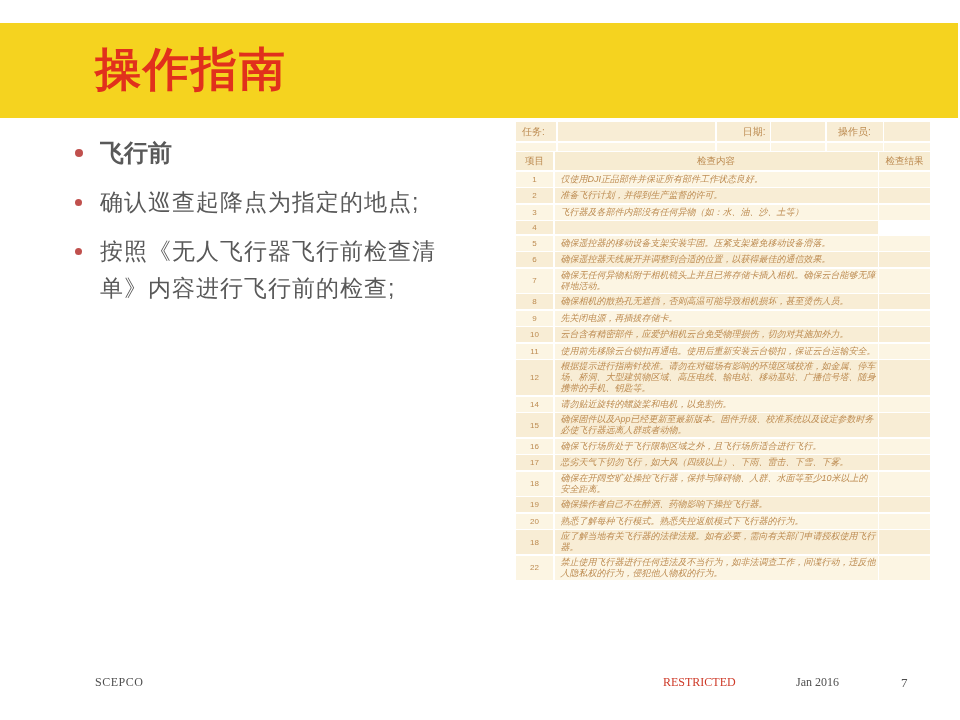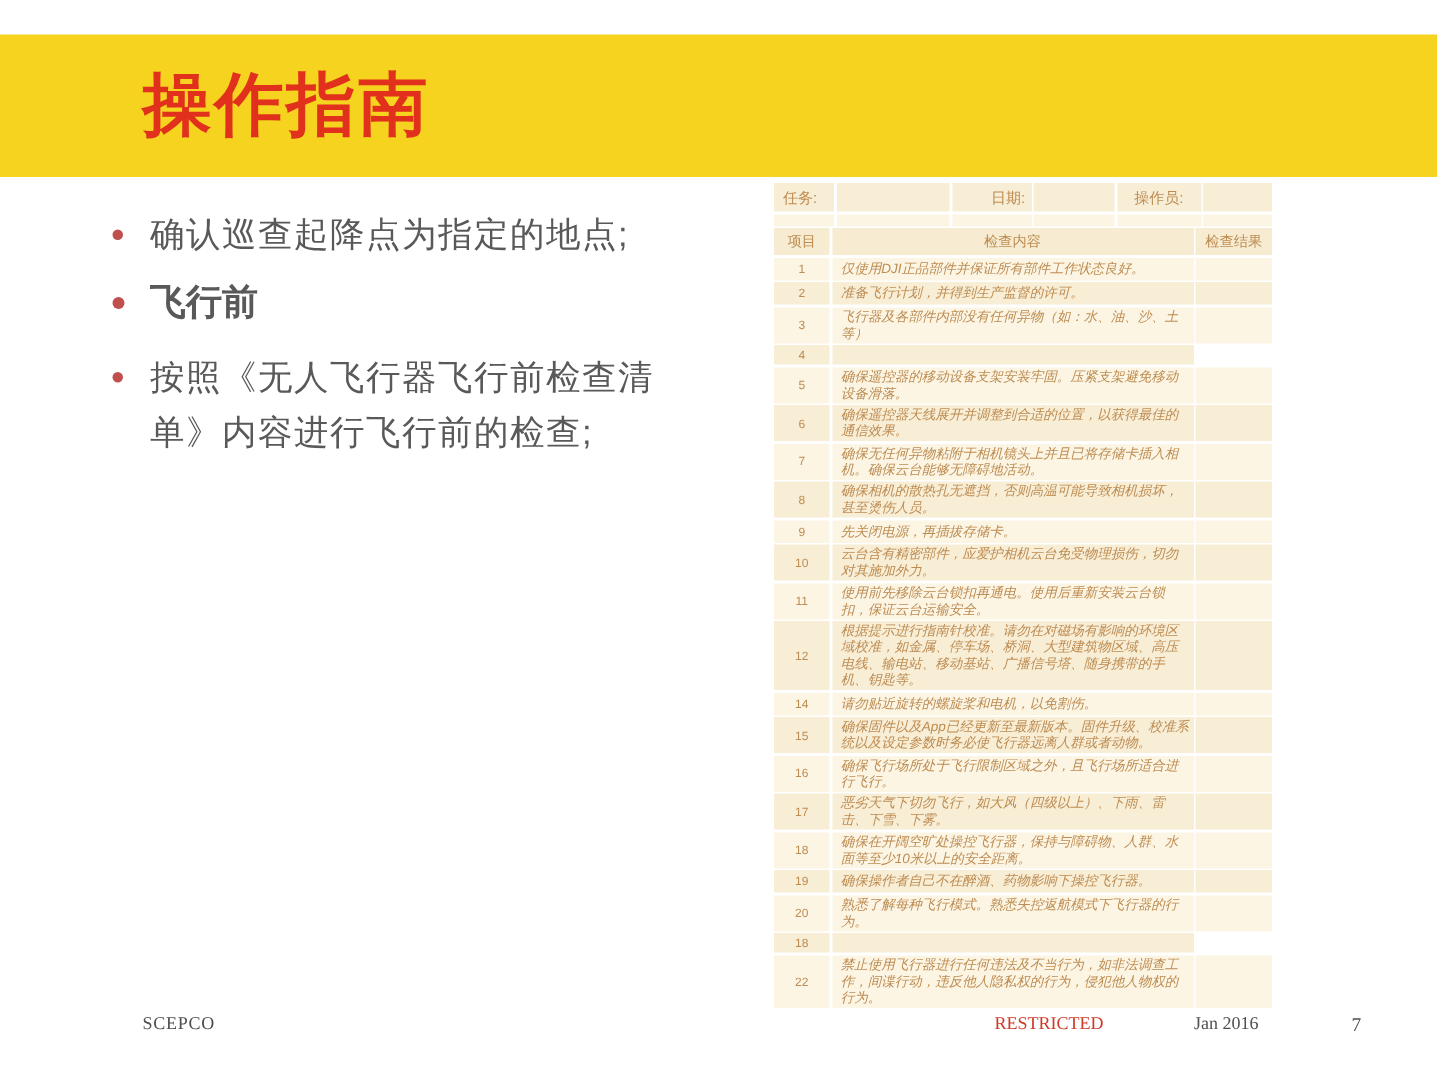--- a/index.html
+++ b/index.html
@@ -21,21 +21,21 @@
   .left-content{position:absolute;left:72px;top:138px;width:400px;}
   .bullet{position:relative;padding-left:28px;width:340px;color:var(--body_text,#595959);}
   .bullet .dot{
     position:absolute;left:3px;width:7px;height:7px;border-radius:50%;
     background:var(--bullet_dot,#C0504D);top:15px;
   }
   .bullet.heading{margin-bottom:16px;font-size:24px;font-weight:bold;line-height:30px;}
   .bullet.heading .dot{top:11px;width:8px;height:8px;}
   .bullet.item{margin-bottom:12px;font-size:23px;line-height:37px;letter-spacing:1px;}
   
-  .checklist{position:absolute;left:516px;top:122px;width:332px;
+  .checklist{position:absolute;left:516px;top:122px;width:414px;
     color:var(--table_text,#BD8C52);}
   .meta-grid{
     display:grid;grid-template-columns:40px 1fr 53px 54px 56px 46px;
     grid-template-rows:19px 8px;gap:1.5px;margin-bottom:1.5px;
   }
   .meta-grid .cell{background:var(--bg_dark,#F8EDD5);font-size:10px;display:flex;align-items:center;}
   .meta-grid .cell.thin{background:var(--bg_light,#FCF5E3);}
   .cell.lab-left{padding-left:6px;}
   .cell.lab-right{justify-content:flex-end;padding-right:4px;}
   .cell.lab-center{justify-content:center;}
@@ -65,27 +65,27 @@
   .footer .page-number{left:901px;font-size:13px;}
 </style>
 </head>
 <body>
 
 <div class="title-band">
   <h1 class="page-title">操作指南</h1>
 </div>
 
 <div class="left-content">
+  <div class="bullet heading">
+    <span class="dot"></span>
+    <span>飞行前</span>
+  </div>
   <div class="bullet item">
     <span class="dot"></span>
     <span>确认巡查起降点为指定的地点;</span>
-  </div>
-  <div class="bullet heading">
-    <span class="dot"></span>
-    <span>飞行前</span>
   </div>
   <div class="bullet item">
     <span class="dot"></span>
     <span>按照《无人飞行器飞行前检查清单》内容进行飞行前的检查;</span>
   </div>
 </div>
 
 <div class="checklist">
   <div class="meta-grid">
     <div class="cell lab-left">任务:</div>
@@ -196,20 +196,21 @@
         <div class="cell content-cell">确保操作者自己不在醉酒、药物影响下操控飞行器。</div>
         <div class="cell result-cell"></div>
       </div>
       <div class="chk-row">
         <div class="cell no-cell">20</div>
         <div class="cell content-cell">熟悉了解每种飞行模式。熟悉失控返航模式下飞行器的行为。</div>
         <div class="cell result-cell"></div>
       </div>
       <div class="chk-row">
         <div class="cell no-cell">18</div>
+        <div class="cell content-cell">应了解当地有关飞行器的法律法规。如有必要，需向有关部门申请授权使用飞行器。</div>
         <div class="cell result-cell"></div>
       </div>
       <div class="chk-row">
         <div class="cell no-cell">22</div>
         <div class="cell content-cell">禁止使用飞行器进行任何违法及不当行为，如非法调查工作，间谍行动，违反他人隐私权的行为，侵犯他人物权的行为。</div>
         <div class="cell result-cell"></div>
       </div>
     </div>
 </div>
 

